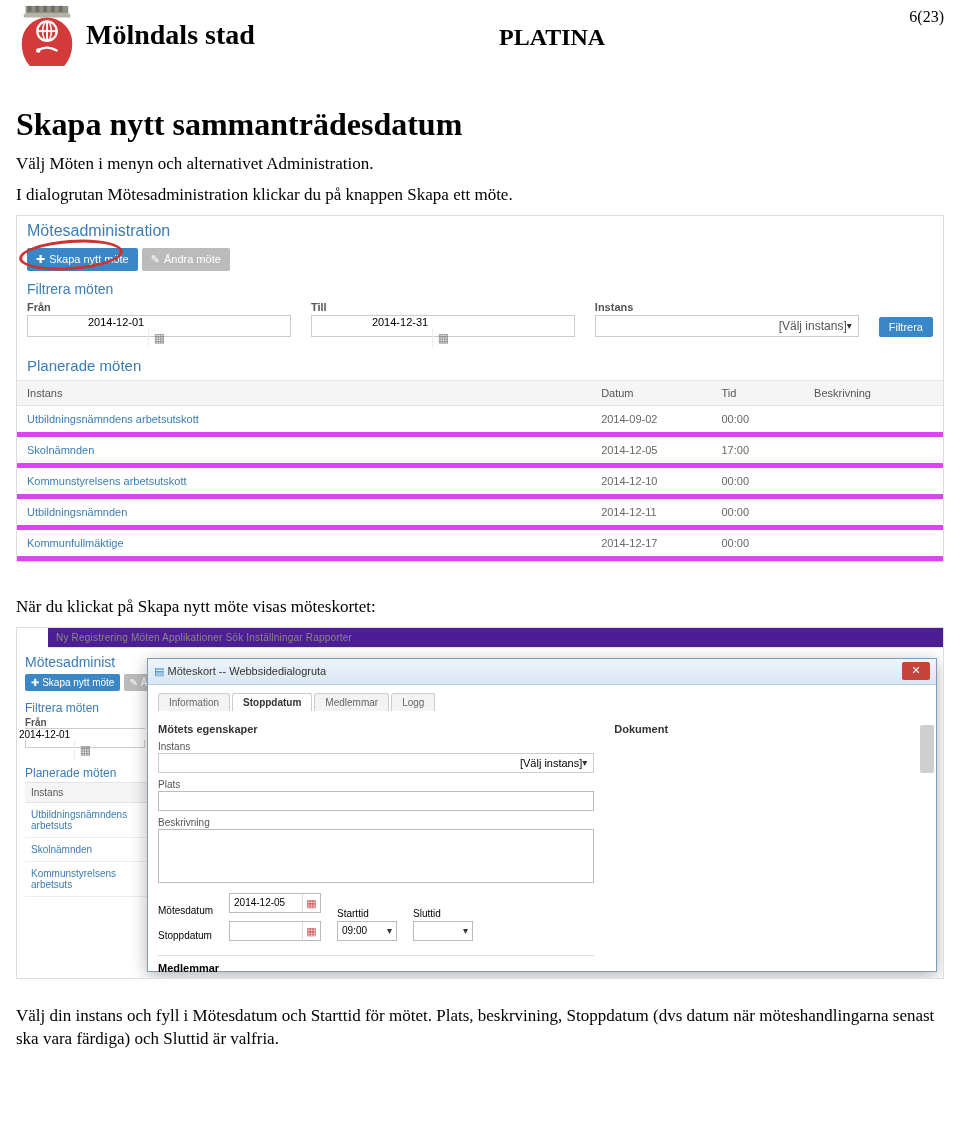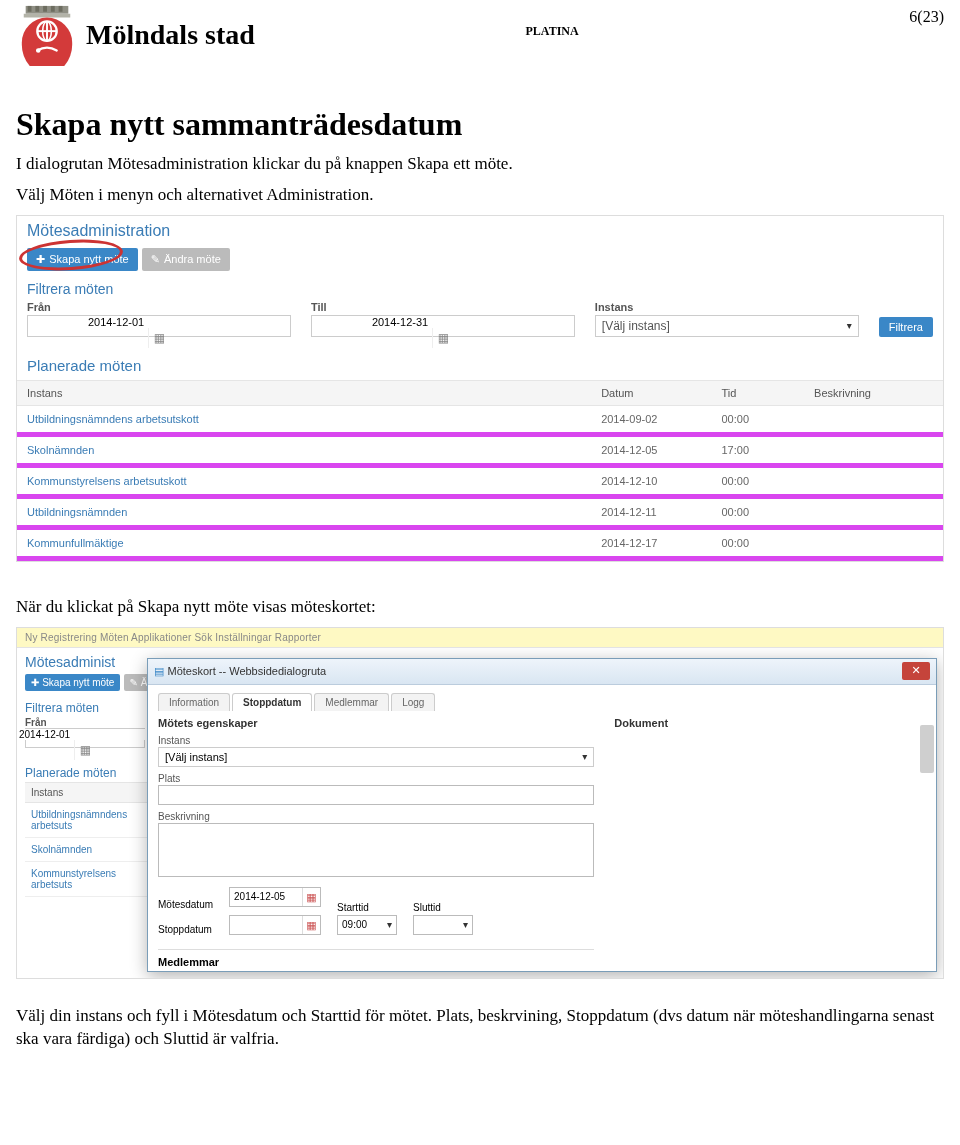--- a/index.html
+++ b/index.html
@@ -2,57 +2,57 @@
 <html><head>
 <meta charset="utf-8">
 <style>
   * { box-sizing: border-box; margin: 0; padding: 0; }
   body { font-family: "Times New Roman", Times, serif; color: #000; width: 960px; background: #fff; }
   .page { padding: 0 16px 24px 16px; }
   .header { display: flex; align-items: flex-start; justify-content: space-between; padding: 4px 0 20px 0; }
   .header-left { display: flex; align-items: center; gap: 8px; }
   .logo { width: 62px; height: 62px; }
   .brand-text { font-size: 28px; font-weight: bold; }
-  .app-title { font-weight: bold; font-size: 12px; text-align: center; flex: 1; margin-left: -60px; padding-top: 20px;}
+  .app-title { font-weight: bold; font-size: 24px; text-align: center; flex: 1; margin-left: -60px; padding-top: 20px;}
   .page-num { font-size: 16px; padding-top: 4px; }
   h1.section { font-size: 32px; font-weight: bold; margin: 20px 0 10px 0; }
   p.body { font-size: 17px; line-height: 1.35; margin: 4px 0 8px 0; }
 
   
   .shot { border: 1px solid #ddd; margin: 8px 0 34px 0; font-family: Arial, sans-serif; font-size: 12px; color: #555; background: #fff; }
   .shot .shot-title { color: #3a7cb5; font-size: 16px; padding: 6px 10px 4px 10px; }
   .shot .btn-row { padding: 4px 10px 10px 10px; display: flex; gap: 4px; position: relative; }
   .btn { display: inline-flex; align-items: center; gap: 4px; font-size: 11px; padding: 4px 8px; border-radius: 2px; border: 1px solid transparent; cursor: pointer; }
   .btn.primary { background: #3a87c7; color: #fff; }
   .btn.secondary { background: #bbb; color: #fff; }
   .circle-anno { position: absolute; left: 2px; top: -4px; width: 104px; height: 30px; border: 3px solid #c33; border-radius: 50%; transform: rotate(-4deg); pointer-events:none;}
   .filter-heading { color: #3a7cb5; font-size: 14px; padding: 0 10px 4px 10px; }
   .filter-row { display: flex; gap: 20px; padding: 0 10px 10px 10px; align-items:flex-end;}
   .filter-row .col { flex: 1; }
   .filter-row label { display: block; font-weight: bold; color: #555; font-size: 11px; margin-bottom: 2px; }
   .datebox { display:flex; align-items:center; border:1px solid #ccc; height:22px; background:#fff;flex-direction:column;}
   .datebox input { border:none; flex:1; height:20px; font-size:11px; padding:0 6px; outline:none;}
   .datebox .cal { width:22px; text-align:center; color:#888; border-left:1px solid #eee; line-height:20px; font-size:12px;}
-  .selectbox { border:1px solid #ccc; height:22px; display:flex; align-items:center; padding:0 6px; background:#fff; justify-content:space-between;}
+  .selectbox { border:1px solid #ccc; height:22px; display:flex; align-items:center; padding:0 6px; background:#fff; justify-content:flex-end;}
   .chev { font-size:10px; color:#333;}
   .filtrera-btn { background:#3a87c7; color:#fff; padding:4px 10px; font-size:11px; border-radius:2px; cursor:pointer; align-self:flex-end;}
   .table-heading { color:#3a7cb5; font-size:15px; padding:10px 10px 6px 10px;}
   .tbl { width:100%; border-collapse:collapse; font-size:11px;}
   .tbl th { text-align:left; font-weight:normal; color:#555; background:#f5f5f5; padding:6px 10px; border-top:1px solid #e5e5e5; border-bottom:1px solid #e5e5e5;}
   .tbl td { padding:7px 10px; border-bottom:5px solid #d946ef; color:#666;}
   .tbl td.link { color:#3a7cb5;}
 
   
   .shot2 { font-family: Arial, sans-serif; font-size:11px; margin:8px 0 26px 0; position:relative; border:1px solid #ddd;}
-  .topmenu { background:#fef9c3; padding:4px 8px; color:#888; font-size:10px; letter-spacing:0.2px; border-bottom:1px solid #e3e3e3;}
+  .topmenu { background:#4c1d95; padding:4px 8px; color:#888; font-size:10px; letter-spacing:0.2px; border-bottom:1px solid #e3e3e3;margin-left:31px;}
   .dialog { position:absolute; left:130px; top:10px; right:6px; bottom:6px; background:#fff; border:1px solid #7a9db8; box-shadow:0 4px 16px rgba(0,0,0,0.3); z-index:5;}
   .dialog .titlebar { height:26px; background:linear-gradient(#eef4fb,#d9e6f2); border-bottom:1px solid #bcd; display:flex; align-items:center; justify-content:space-between; padding:0 6px; font-size:11px; color:#333;}
   .dialog .closebtn { width:28px; height:18px; background:#c5443b; border-radius:2px; color:#fff; text-align:center; line-height:17px; font-size:11px; cursor:pointer;}
   .dialog .dlg-body { padding:8px 10px; position:relative;}
-  .dlg-tabs { display:flex; gap:2px; margin-bottom:6px;text-align:right;}
+  .dlg-tabs { display:flex; gap:2px; margin-bottom:12px;text-align:right;}
   .dlg-tab { border:1px solid #ccc; border-bottom:none; background:#f3f3f3; padding:3px 10px; font-size:10px; color:#666; border-radius:3px 3px 0 0;}
   .dlg-tab.active { background:#fff; color:#333; font-weight:bold;}
   .dlg-panel { display:flex; gap:20px;}
   .panel-left { flex:1.4;}
   .panel-right { flex:1;}
   .panel-heading { font-weight:bold; color:#333; font-size:11px; margin-bottom:6px;}
   .formrow { margin-bottom:6px;}
   .formrow label { display:block; font-size:10px; color:#555; margin-bottom:1px;}
   .txtinput { border:1px solid #bbb; height:20px; width:100%; padding:0 4px; font-size:11px; background:#fff;}
   .txtarea { border:1px solid #bbb; width:100%; height:54px; padding:2px 4px; font-size:11px; background:#fff; resize:none;}
@@ -96,22 +96,22 @@
           <circle cx="23" cy="48" r="2.3" fill="#fff"></circle>
         </svg>
       </span>
       <span class="brand-text">Mölndals stad</span>
     </div>
     <div class="app-title">PLATINA</div>
     <div class="page-num">6(23)</div>
   </div>
 
   <h1 class="section">Skapa nytt sammanträdesdatum</h1>
+  <p class="body">Välj Möten i menyn och alternativet Administration.</p>
   <p class="body">I dialogrutan Mötesadministration klickar du på knappen Skapa ett möte.</p>
-  <p class="body">Välj Möten i menyn och alternativet Administration.</p>
 
   <div class="shot">
     <div class="shot-title">Mötesadministration</div>
     <div class="btn-row">
       <div class="circle-anno"></div>
       <span class="btn primary">
         <span>✚</span>
         <span>Skapa nytt möte</span>
       </span>
       <span class="btn secondary">

